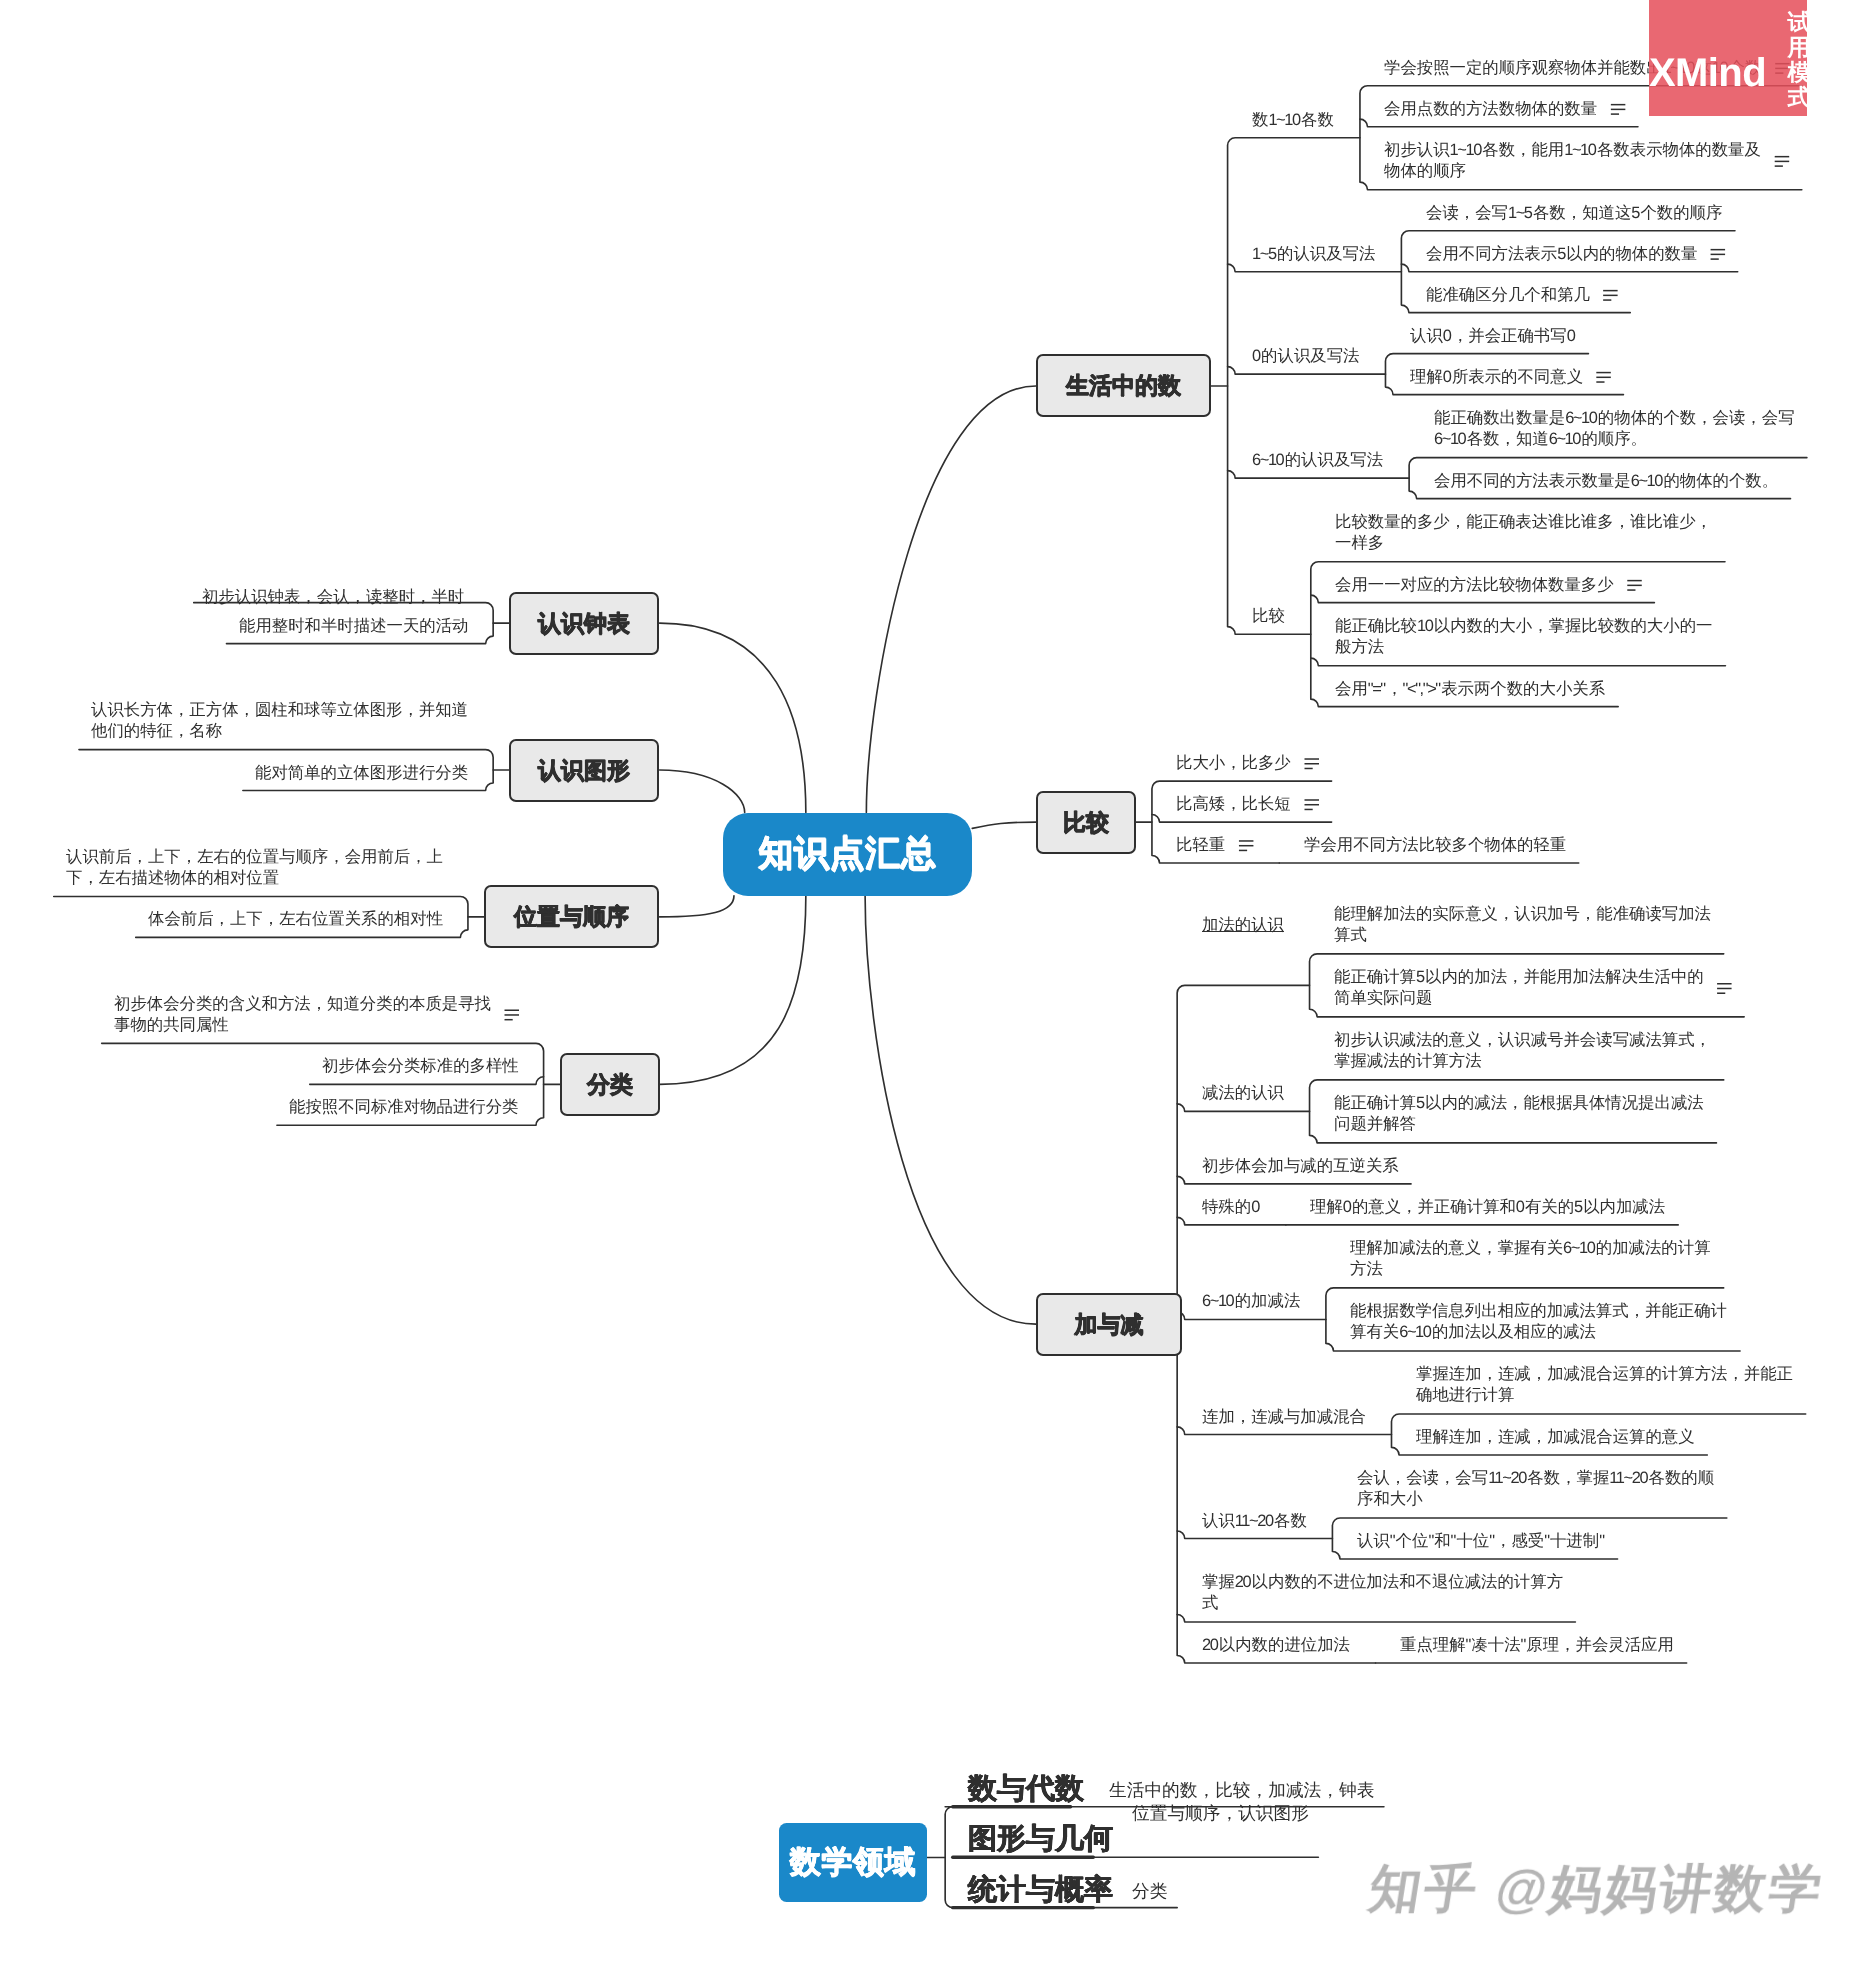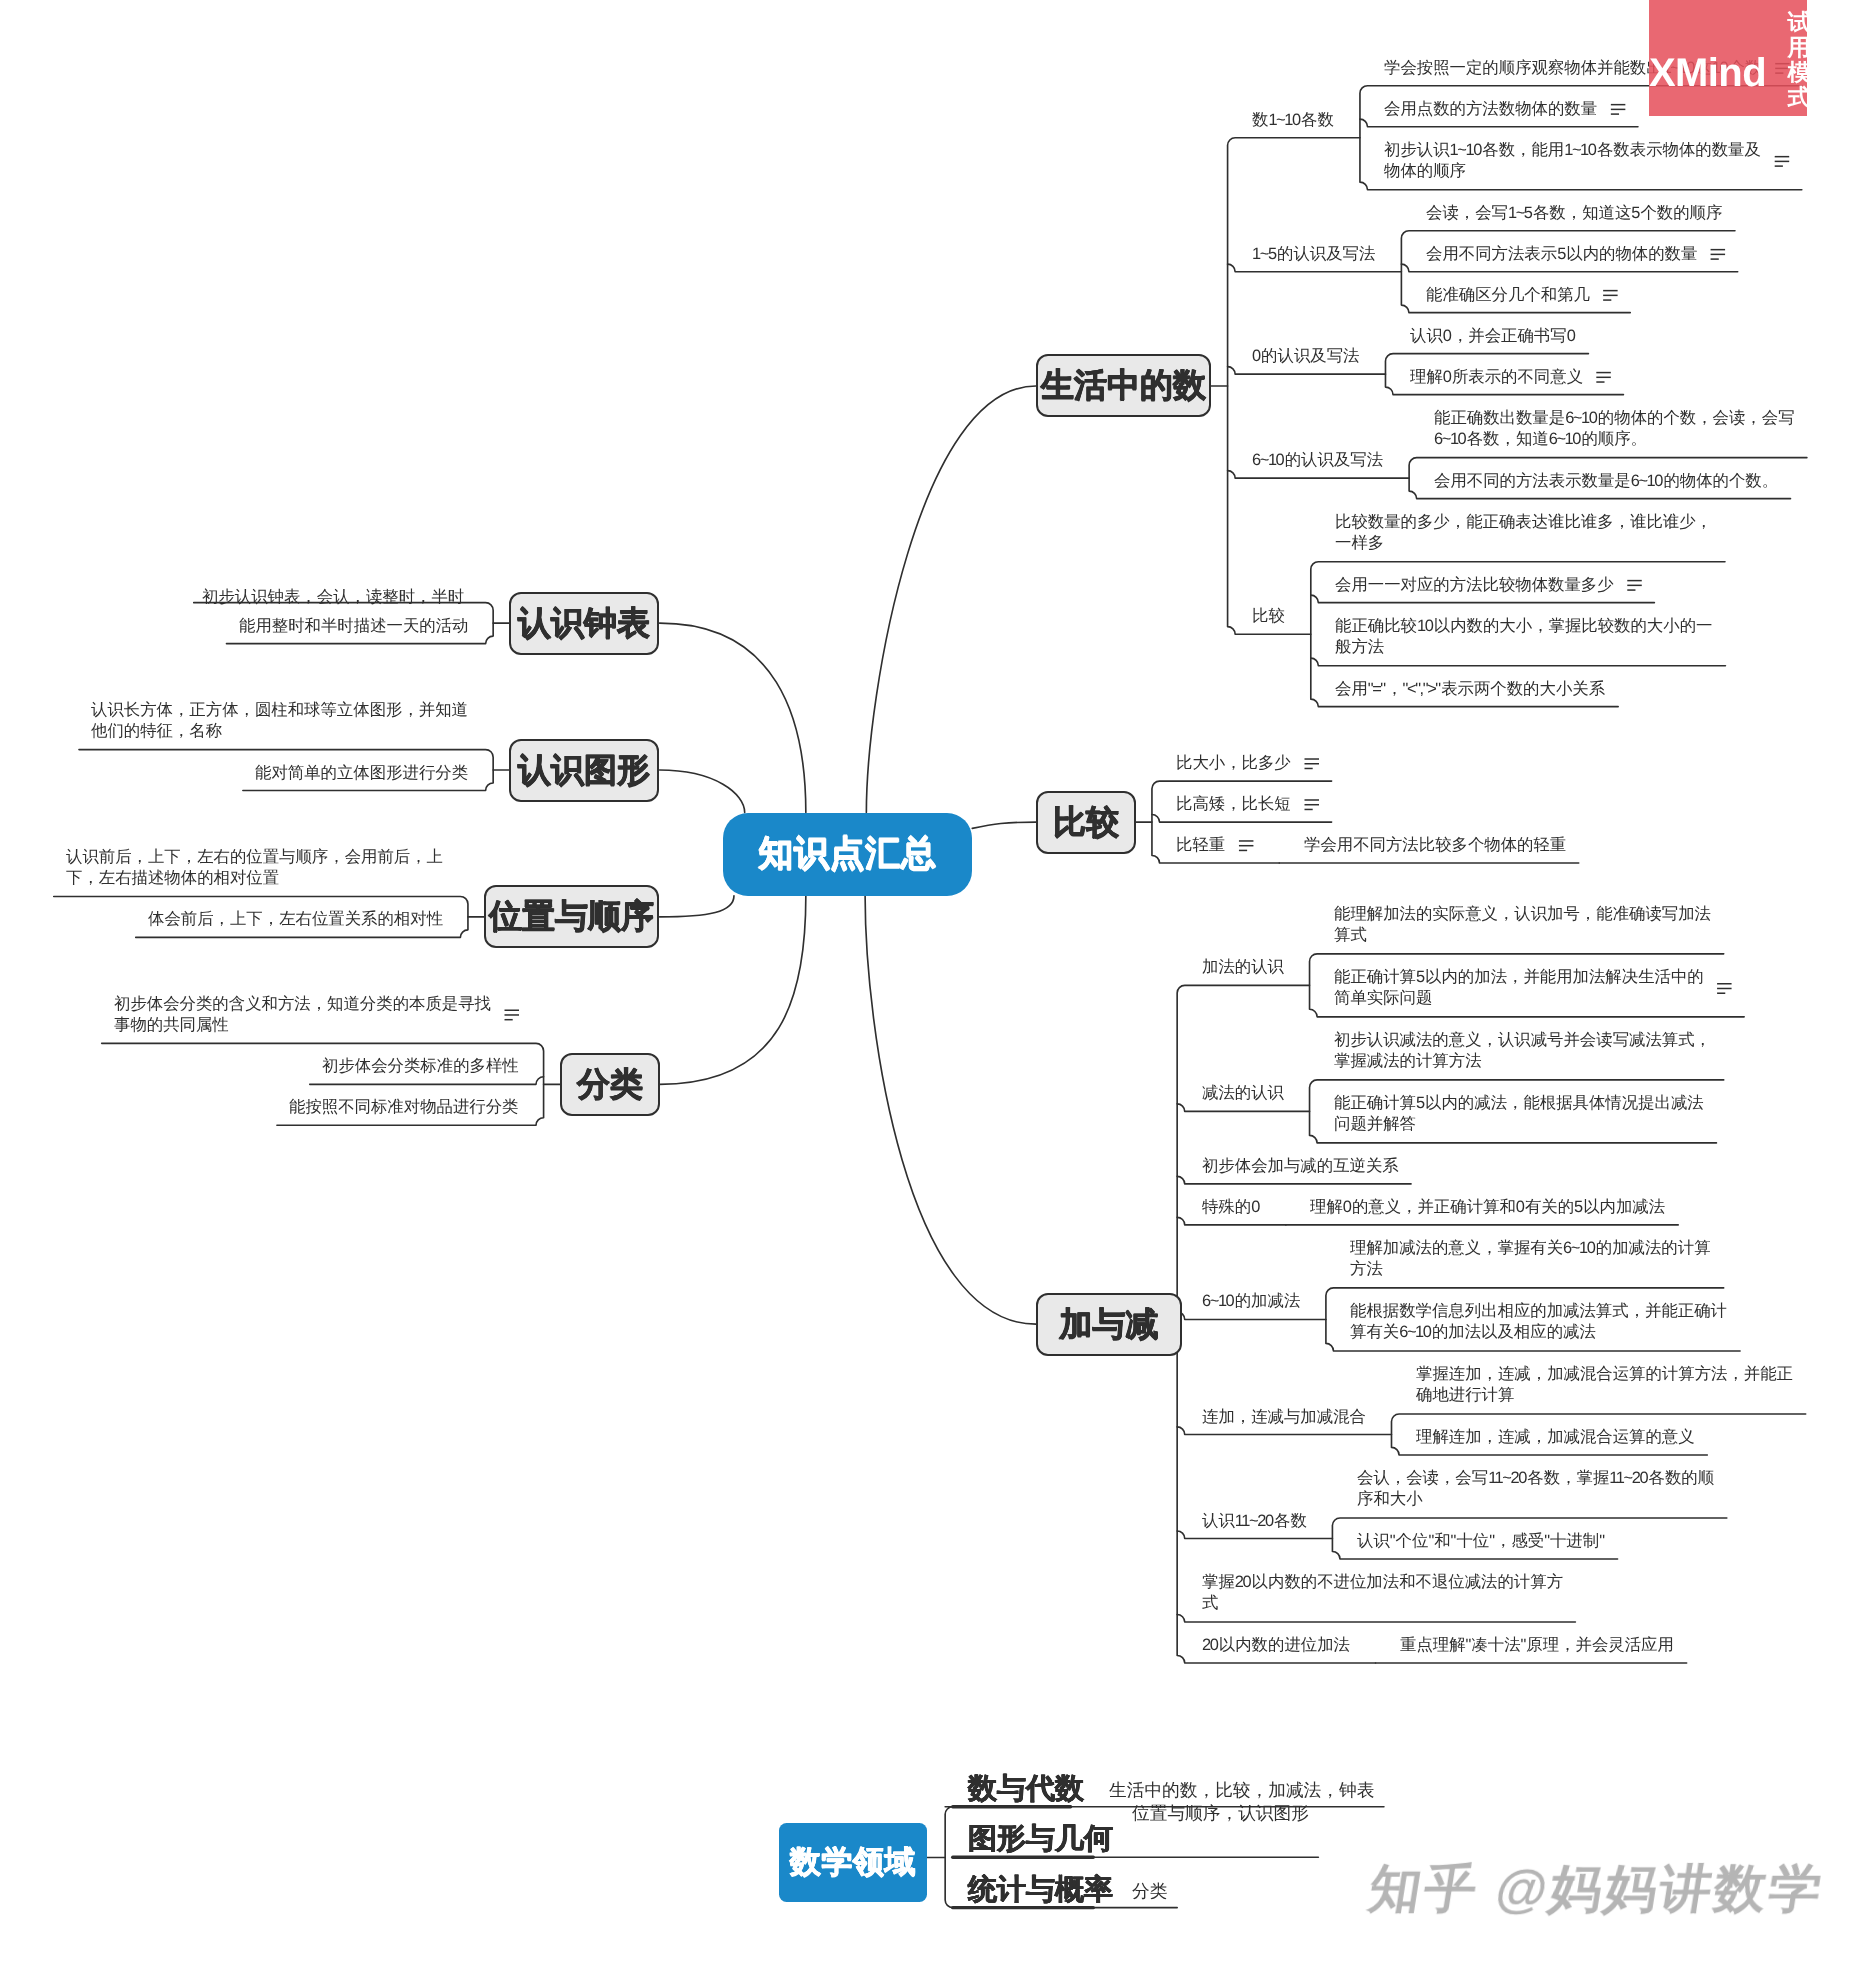--- a/index.html
+++ b/index.html
@@ -12,22 +12,22 @@
   #map{position:absolute;left:0;top:0;}
   #layer{position:absolute;left:0;top:0;width:1867px;height:1965px;will-change:transform;transform:translateZ(0);}
 
   .lbl{position:absolute;white-space:pre;color:#2f2f2f;
        font-family:"Liberation Sans",sans-serif;
        font-size:16.4px;line-height:21.4px;letter-spacing:0;}
   .lat{letter-spacing:-1.4px;margin-right:1.4px;}
   .nodebox{position:absolute;box-sizing:border-box;
            display:flex;align-items:center;justify-content:center;
            font-weight:bold;white-space:pre;}
-  .nodebox.branch{background:#e9e9e9;border:2.5px solid #2f2f2f;border-radius:12px;
-                  color:#2f2f2f;font-size:33px;text-shadow:0.5px 0 0 #2f2f2f,-0.5px 0 0 #2f2f2f,0 0.5px 0 #2f2f2f,0 -0.5px 0 #2f2f2f;}
+  .nodebox.branch{background:#e9e9e9;border:2.5px solid #2f2f2f;border-radius:7px;
+                  color:#2f2f2f;font-size:23px;text-shadow:0.5px 0 0 #2f2f2f,-0.5px 0 0 #2f2f2f,0 0.5px 0 #2f2f2f,0 -0.5px 0 #2f2f2f;}
   .nodebox.root{background:#1a88c9;border:none;border-radius:10px;
                 color:#ffffff;font-size:35px;letter-spacing:0.6px;text-shadow:0.6px 0 0 #ffffff,-0.6px 0 0 #ffffff,0 0.6px 0 #ffffff,0 -0.6px 0 #ffffff;}
   .nodebox.root2{background:#1a88c9;border:none;border-radius:7.6px;
                 color:#ffffff;font-size:31px;letter-spacing:0.6px;text-shadow:0.5px 0 0 #ffffff,-0.5px 0 0 #ffffff,0 0.5px 0 #ffffff,0 -0.5px 0 #ffffff;}
 
   #xmind-wm{position:absolute;left:1649px;top:-0.6px;width:158px;height:117px;
             background:rgba(229,79,91,0.86);
             display:flex;flex-direction:row;align-items:center;
             justify-content:flex-start;color:#ffffff;}
   #xmind-wm .l1{font-size:40px;font-weight:bold;line-height:40px;letter-spacing:-0.6px;margin-top:30px;}
@@ -191,21 +191,21 @@
       <div class="lbl" style="left: 1335px; top: 575px; width: 282px;">会用一一对应的方法比较物体数量多少</div>
       <div class="lbl" style="left: 1335px; top: 616px; width: 381px;">能正确比较<span class="lat">10</span>以内数的大小，掌握比较数的大小的一<span class="lat">
 </span>般方法</div>
       <div class="lbl" style="left: 1335px; top: 679px; width: 274px;">会用<span class="lat">"="</span>，<span class="lat">"&lt;","&gt;"</span>表示两个数的大小关系</div>
       <div class="nodebox branch" style="left: 1036px; top: 791px; width: 100px; height: 63px;">比较</div>
       <div class="lbl" style="left: 1176px; top: 753px; width: 119px;">比大小，比多少</div>
       <div class="lbl" style="left: 1176px; top: 794px; width: 119px;">比高矮，比长短</div>
       <div class="lbl" style="left: 1176px; top: 835px; width: 53px;">比轻重</div>
       <div class="lbl" style="left: 1304px; top: 835px; width: 266px;">学会用不同方法比较多个物体的轻重</div>
       <div class="nodebox branch" style="left: 1036px; top: 1293px; width: 146px; height: 63px;">加与减</div>
-      <div class="lbl" style="left: 1202px; top: 957px; width: 86px;">加法的认识</div>
+      <div class="lbl" style="left: 1202px; top: 915px; width: 86px; text-decoration: underline;">加法的认识</div>
       <div class="lbl" style="left: 1334px; top: 904px; width: 381px;">能理解加法的实际意义，认识加号，能准确读写加法<span class="lat">
 </span>算式</div>
       <div class="lbl" style="left: 1334px; top: 967px; width: 374px;">能正确计算<span class="lat">5</span>以内的加法，并能用加法解决生活中的<span class="lat">
 </span>简单实际问题</div>
       <div class="lbl" style="left: 1202px; top: 1083px; width: 86px;">减法的认识</div>
       <div class="lbl" style="left: 1334px; top: 1030px; width: 381px;">初步认识减法的意义，认识减号并会读写减法算式，<span class="lat">
 </span>掌握减法的计算方法</div>
       <div class="lbl" style="left: 1334px; top: 1093px; width: 374px;">能正确计算<span class="lat">5</span>以内的减法，能根据具体情况提出减法<span class="lat">
 </span>问题并解答</div>
       <div class="lbl" style="left: 1202px; top: 1156px; width: 200px;">初步体会加与减的互逆关系</div>

